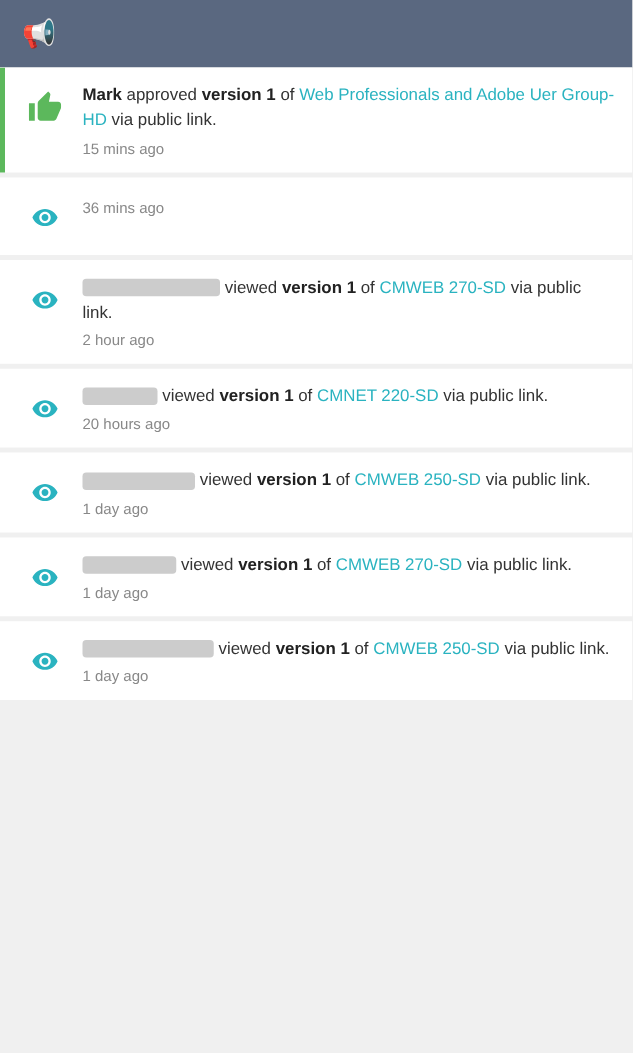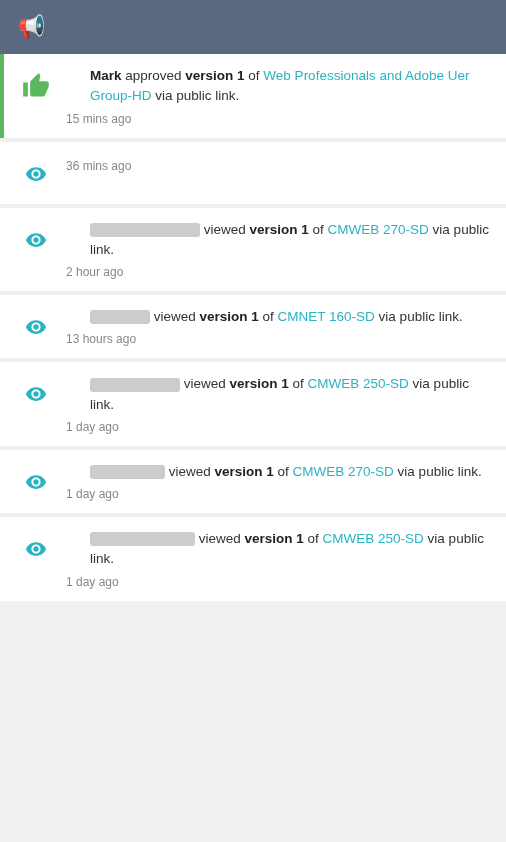--- a/index.html
+++ b/index.html
@@ -58,21 +58,20 @@
     }
 
     .feed-content {
       flex: 1;
     }
 
     .feed-text {
       font-size: 13.5px;
       color: #333;
       line-height: 1.5;
-      margin-left: 24px;
     }
 
     .feed-text strong {
       font-weight: bold;
       color: #222;
     }
 
     .feed-text a {
       color: #2ab3c0;
       text-decoration: none;
@@ -148,22 +147,22 @@
         <div class="feed-time">2 hour ago</div>
       </div>
     </div>
     <div class="feed-item">
       <div class="icon-wrap">
         <svg xmlns="http://www.w3.org/2000/svg" width="28" height="22" viewBox="0 0 24 24" fill="#2ab3c0">
       <path d="M12 4.5C7 4.5 2.73 7.61 1 12c1.73 4.39 6 7.5 11 7.5s9.27-3.11 11-7.5c-1.73-4.39-6-7.5-11-7.5zM12 17c-2.76 0-5-2.24-5-5s2.24-5 5-5 5 2.24 5 5-2.24 5-5 5zm0-8c-1.66 0-3 1.34-3 3s1.34 3 3 3 3-1.34 3-3-1.34-3-3-3z"></path>
     </svg>
       </div>
       <div class="feed-content">
-        <div class="feed-text"><span class="blurred-name" style="width:60px">&nbsp;&nbsp;&nbsp;&nbsp;&nbsp;&nbsp;&nbsp;&nbsp;</span> viewed <strong>version 1</strong> of <a href="#">CMNET 160-SD</a> via public link.</div>
-        <div class="feed-time">13 hours ago</div>
+        <div class="feed-text"><span class="blurred-name" style="width:60px">&nbsp;&nbsp;&nbsp;&nbsp;&nbsp;&nbsp;&nbsp;&nbsp;</span> viewed <strong>version 1</strong> of <a href="#">CMNET 220-SD</a> via public link.</div>
+        <div class="feed-time">20 hours ago</div>
       </div>
     </div>
     <div class="feed-item">
       <div class="icon-wrap">
         <svg xmlns="http://www.w3.org/2000/svg" width="28" height="22" viewBox="0 0 24 24" fill="#2ab3c0">
       <path d="M12 4.5C7 4.5 2.73 7.61 1 12c1.73 4.39 6 7.5 11 7.5s9.27-3.11 11-7.5c-1.73-4.39-6-7.5-11-7.5zM12 17c-2.76 0-5-2.24-5-5s2.24-5 5-5 5 2.24 5 5-2.24 5-5 5zm0-8c-1.66 0-3 1.34-3 3s1.34 3 3 3 3-1.34 3-3-1.34-3-3-3z"></path>
     </svg>
       </div>
       <div class="feed-content">
         <div class="feed-text"><span class="blurred-name" style="width:90px">&nbsp;&nbsp;&nbsp;&nbsp;&nbsp;&nbsp;&nbsp;&nbsp;</span> viewed <strong>version 1</strong> of <a href="#">CMWEB 250-SD</a> via public link.</div>

